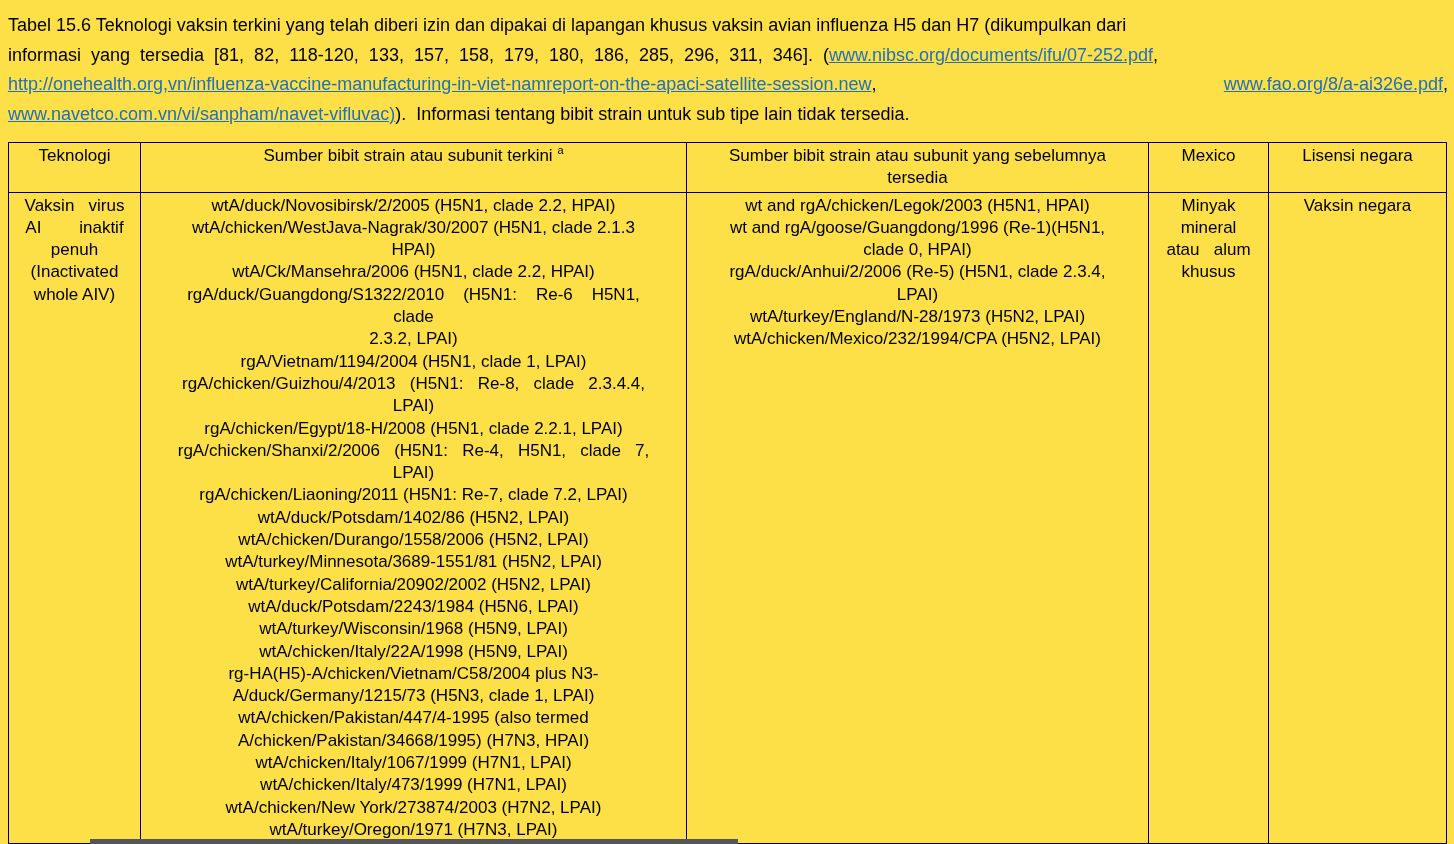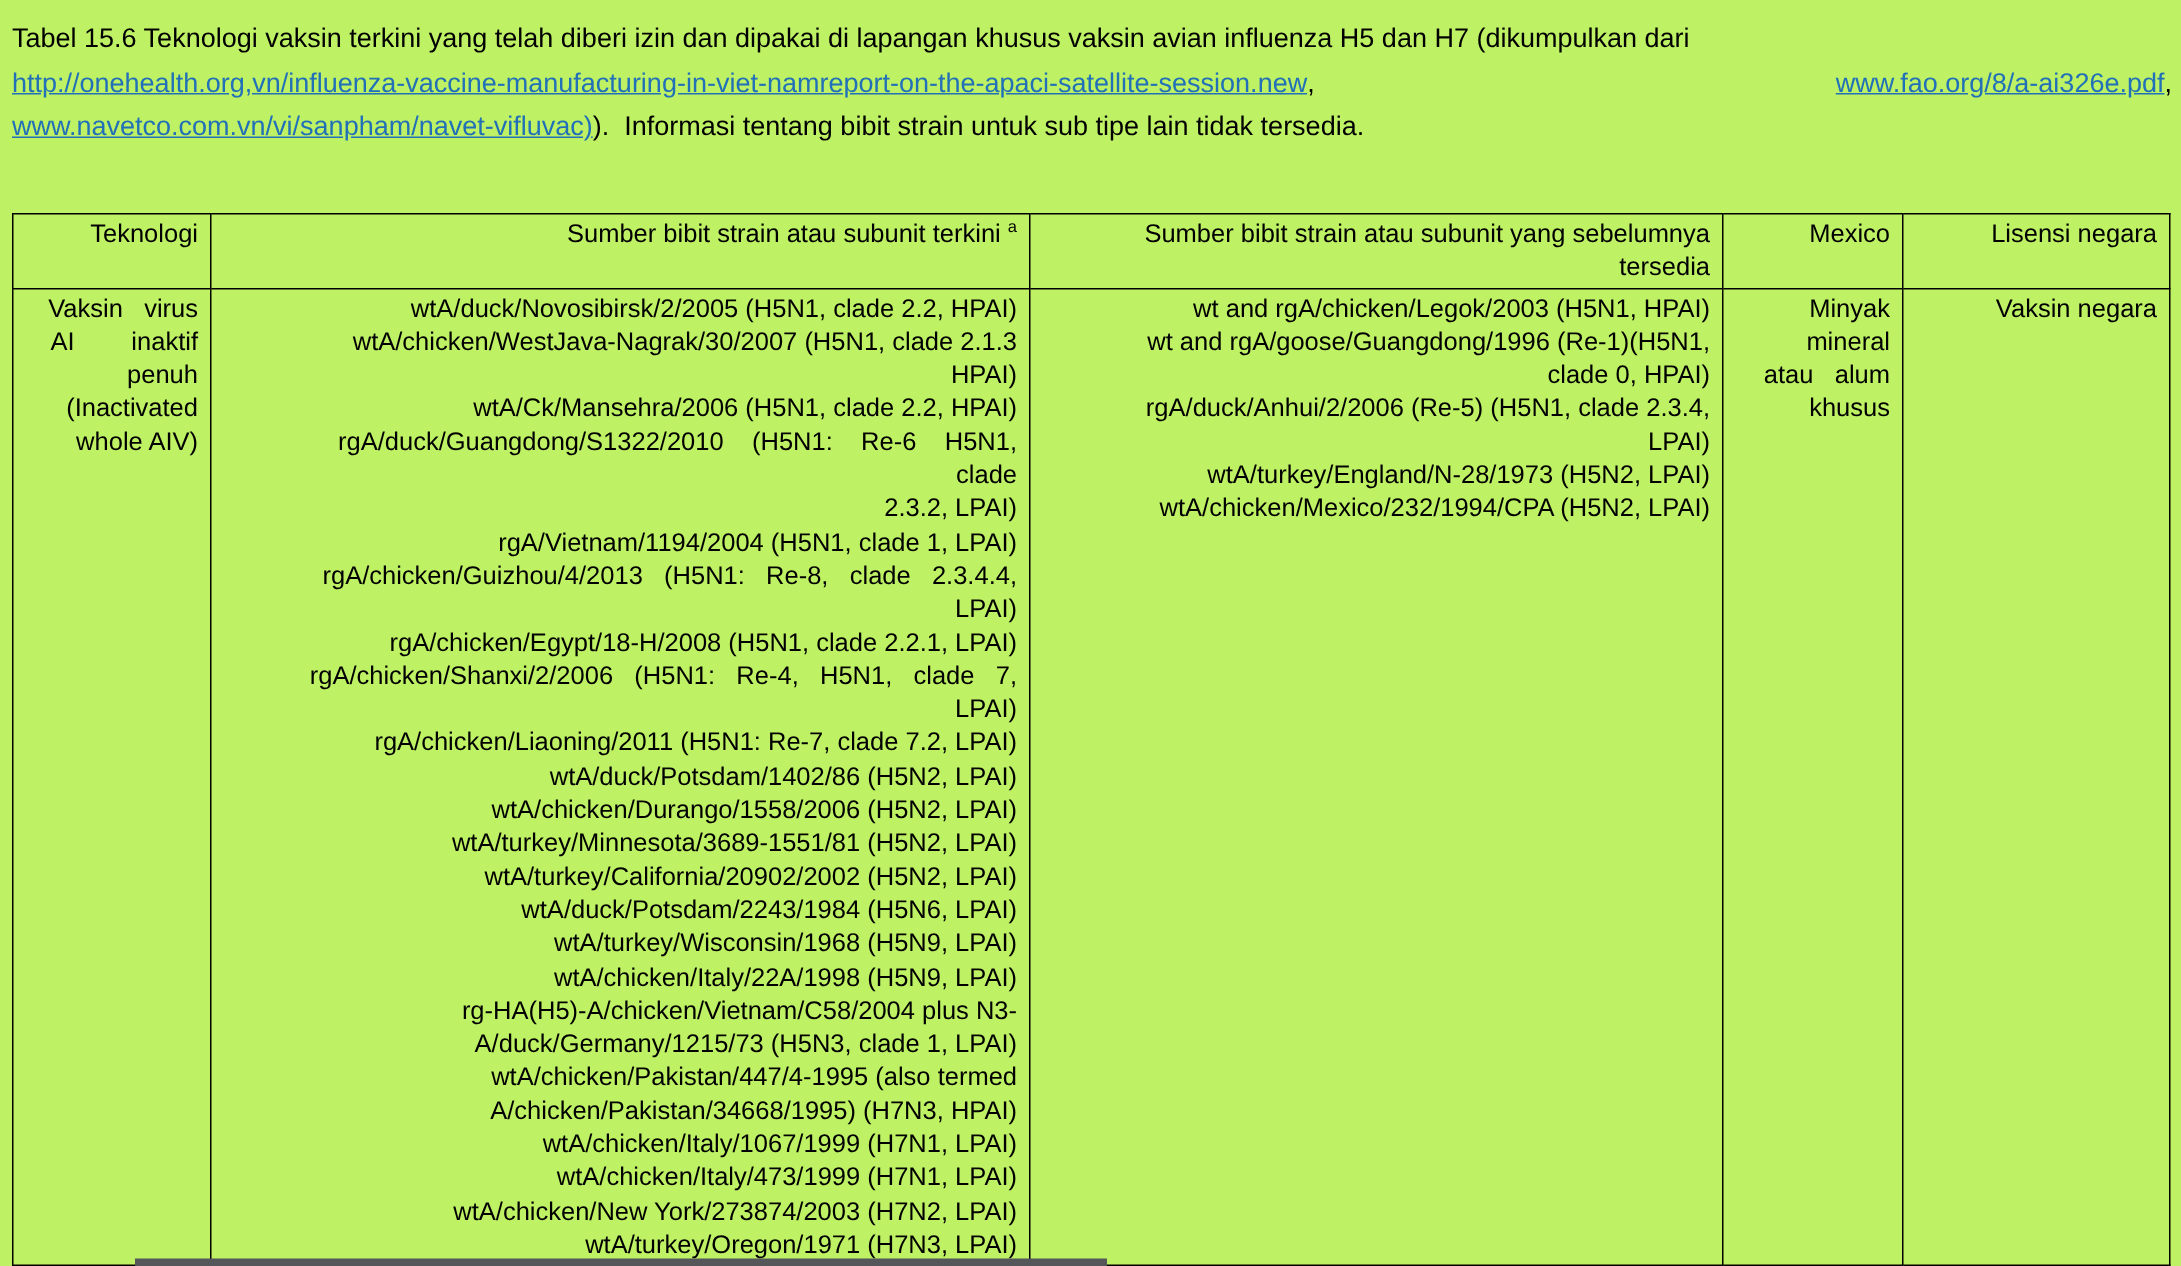--- a/index.html
+++ b/index.html
@@ -1,52 +1,53 @@
 <!DOCTYPE html>
 <html><head>
 <meta charset="utf-8">
 <style>
   html,body { margin:0; padding:0; background:#ffffff; }
   .page {
     position:relative; width:1454px; height:844px; overflow:hidden;
-    background:#bef264; color:#000;
+    background:#fde047; color:#000;
     font-family:"Liberation Sans", sans-serif;
   }
   .intro {
     position:absolute; left:8px; top:11px; width:1440px;
     font-size:18px; line-height:29.6px;
   }
   .intro-line { white-space:pre; }
   .intro-line.spread { display:flex; }
   .intro-line .spacer { flex:1 1 auto; }
   .lnk { color:#2170b8; text-decoration:underline; cursor:pointer; }
   table.vt {
     position:absolute; left:8px; top:142px; width:1438px;
     border-collapse:collapse; table-layout:fixed;
   }
   table.vt th, table.vt td {
     border:1.5px solid #000;
-    vertical-align:top; text-align:right; font-weight:normal;
+    vertical-align:top; text-align:center; font-weight:normal;
     padding:2px 8px; overflow:hidden;
     font-size:17px; line-height:22.3px; white-space:pre-wrap;
   }
   table.vt thead th { height:43px; }
   sup.note { font-size:11px; vertical-align:super; line-height:0; }
   .edge-strip {
     position:absolute; left:90px; top:839px; width:648px; height:5px;
     background:#55565a;
   }
 </style>
 </head>
 <body>
 
 <div class="page">
 
   <div class="intro">
       <div class="intro-line"><span>Tabel 15.6 Teknologi vaksin terkini yang telah diberi izin dan dipakai di lapangan khusus vaksin avian influenza H5 dan H7 (dikumpulkan dari</span></div>
+      <div class="intro-line"><span>informasi  yang  tersedia  [81,  82,  118-120,  133,  157,  158,  179,  180,  186,  285,  296,  311,  346].  (</span><span class="lnk">www.nibsc.org/documents/ifu/07-252.pdf</span><span>,</span></div>
       <div class="intro-line spread"><span class="lnk">http://onehealth.org,vn/influenza-vaccine-manufacturing-in-viet-namreport-on-the-apaci-satellite-session.new</span><span>,</span><span class="spacer"></span><span class="lnk">www.fao.org/8/a-ai326e.pdf</span><span>,</span></div>
       <div class="intro-line"><span class="lnk">www.navetco.com.vn/vi/sanpham/navet-vifluvac)</span><span>).  Informasi tentang bibit strain untuk sub tipe lain tidak tersedia.</span></div>
     </div>
 
   <table class="vt">
     <colgroup>
       <col style="width:132px">
       <col style="width:546px">
       <col style="width:462px">
       <col style="width:120px">

